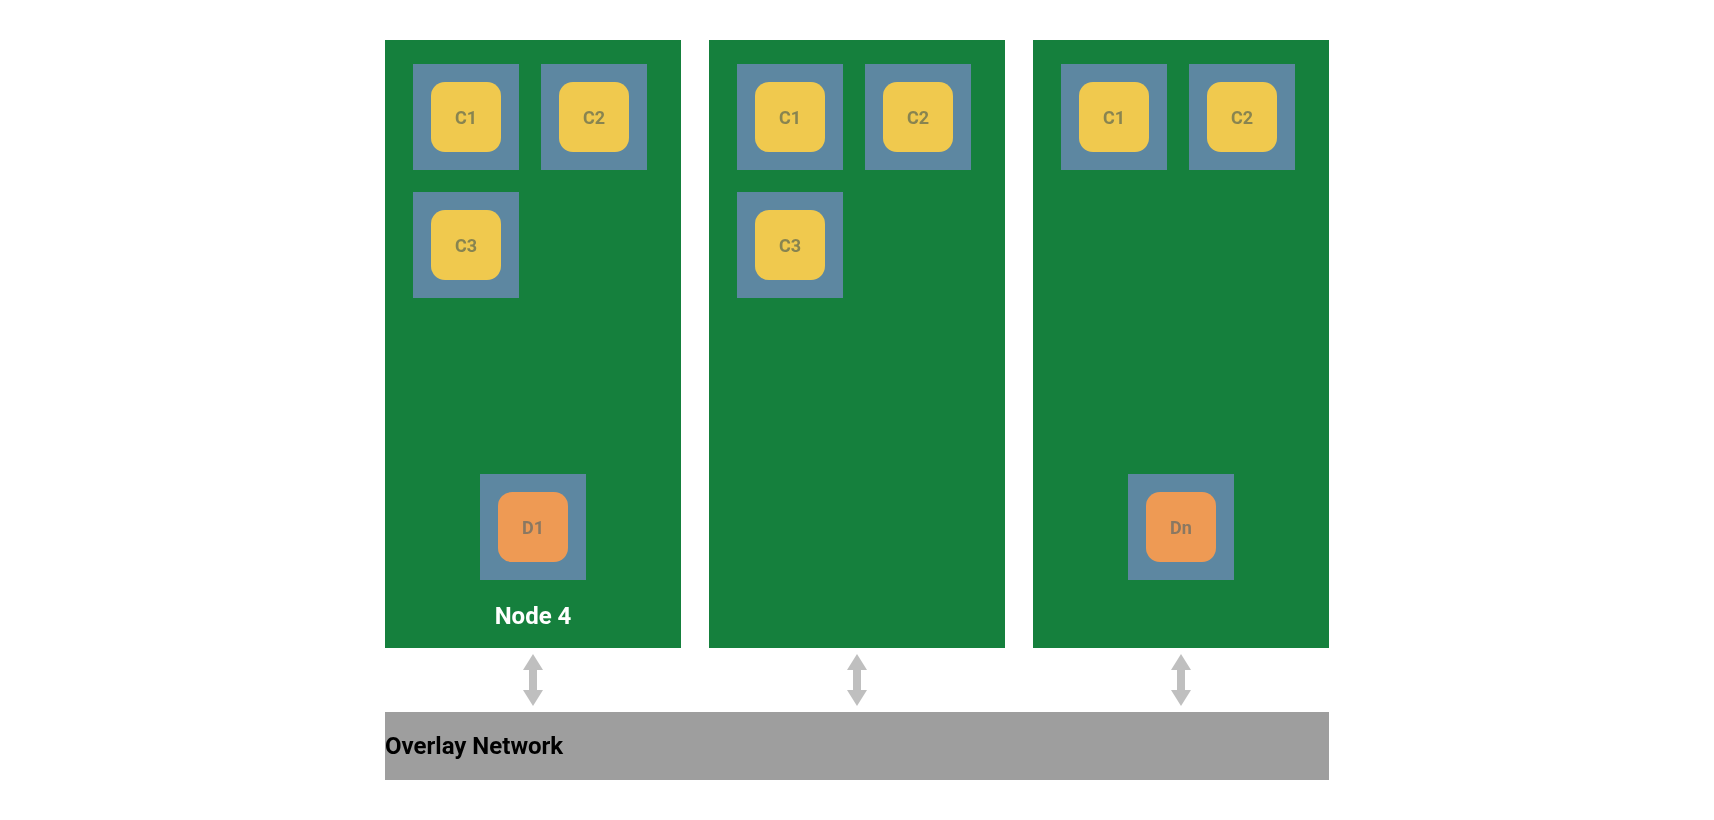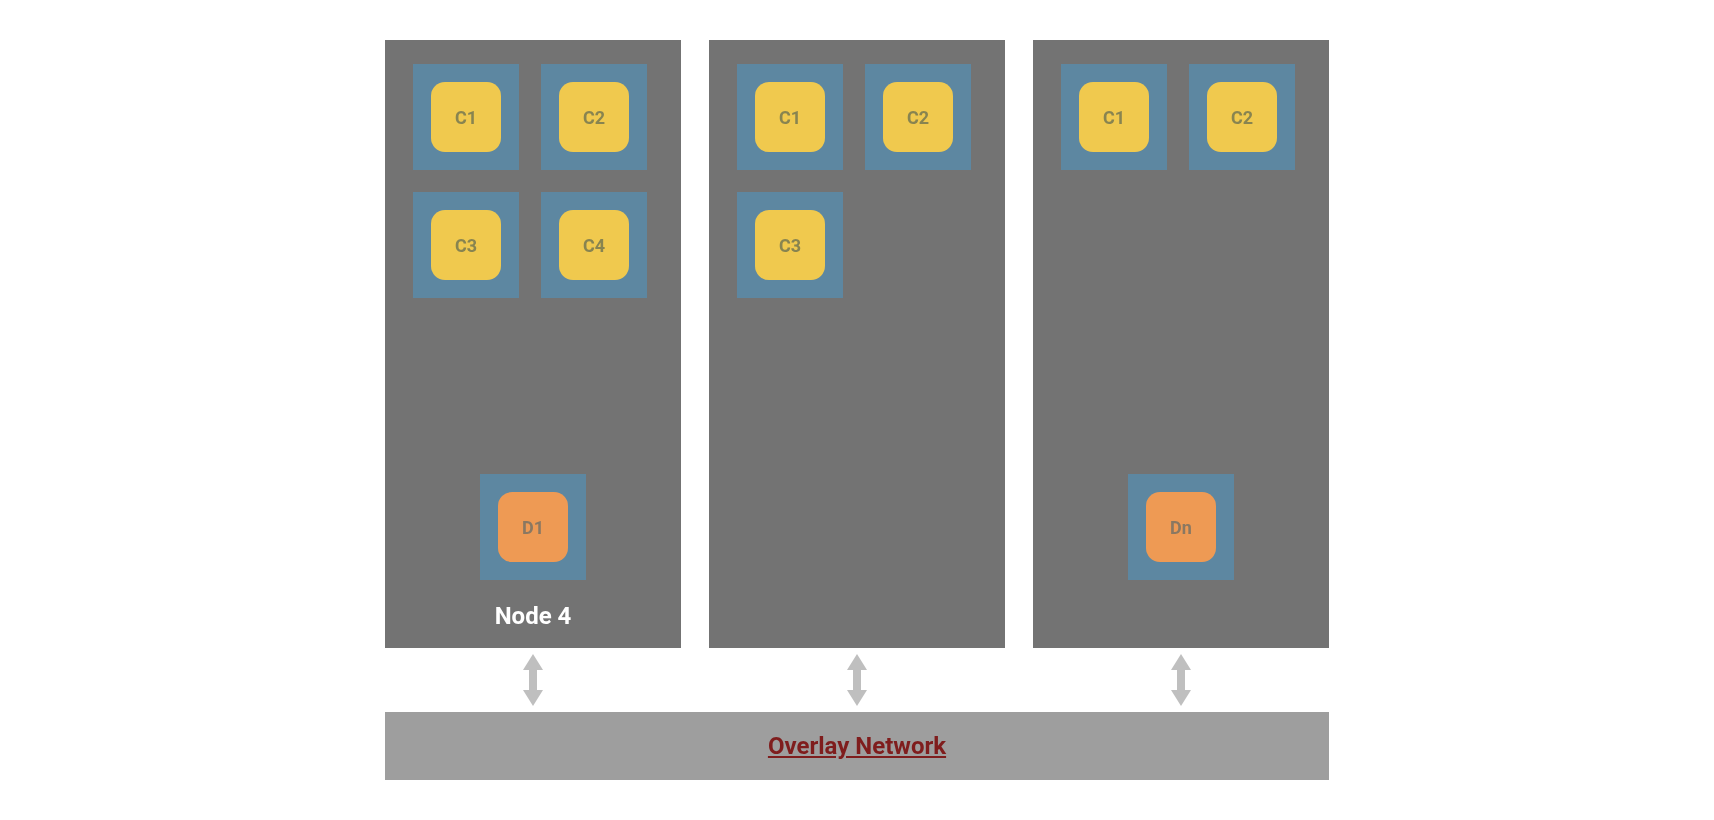--- a/index.html
+++ b/index.html
@@ -16,21 +16,21 @@
     .diagram {
       display: flex;
       flex-direction: column;
       align-items: center;
     }
     .nodes-row {
       display: flex;
       gap: 28px;
     }
     .node {
-      background: #737373;
+      background: #15803d;
       width: 296px;
       height: 608px;
       padding: 24px 28px 18px 28px;
       display: flex;
       flex-direction: column;
       position: relative;
     }
     .containers-grid {
       display: grid;
       grid-template-columns: repeat(2, 106px);
@@ -92,46 +92,42 @@
       display: flex;
       justify-content: center;
     }
     .arrow-svg { display: block; }
     .network-bar {
       width: 944px;
       height: 68px;
       background: #9e9e9e;
       display: flex;
       align-items: center;
-      justify-content: center;
-      color: #7f1d1d;
+      justify-content: flex-start;
+      color: #000000;
       font-weight: 700;
       font-size: 24px;
-      text-decoration: underline;
     }
   </style>
 </head>
 <body>
 
 <div class="diagram">
   <div class="nodes-row">
 
     <div class="node">
       <div class="containers-grid">
         <div class="container-outer">
           <div class="container-inner c-yellow">C1</div>
         </div>
         <div class="container-outer">
           <div class="container-inner c-yellow">C2</div>
         </div>
         <div class="container-outer">
           <div class="container-inner c-yellow">C3</div>
-        </div>
-        <div class="container-outer">
-          <div class="container-inner c-yellow">C4</div>
         </div>
       </div>
       <div class="daemon-wrap">
         <div class="container-outer">
           <div class="container-inner c-orange">D1</div>
         </div>
       </div>
       <div class="node-label">Node 4</div>
     </div>
 

